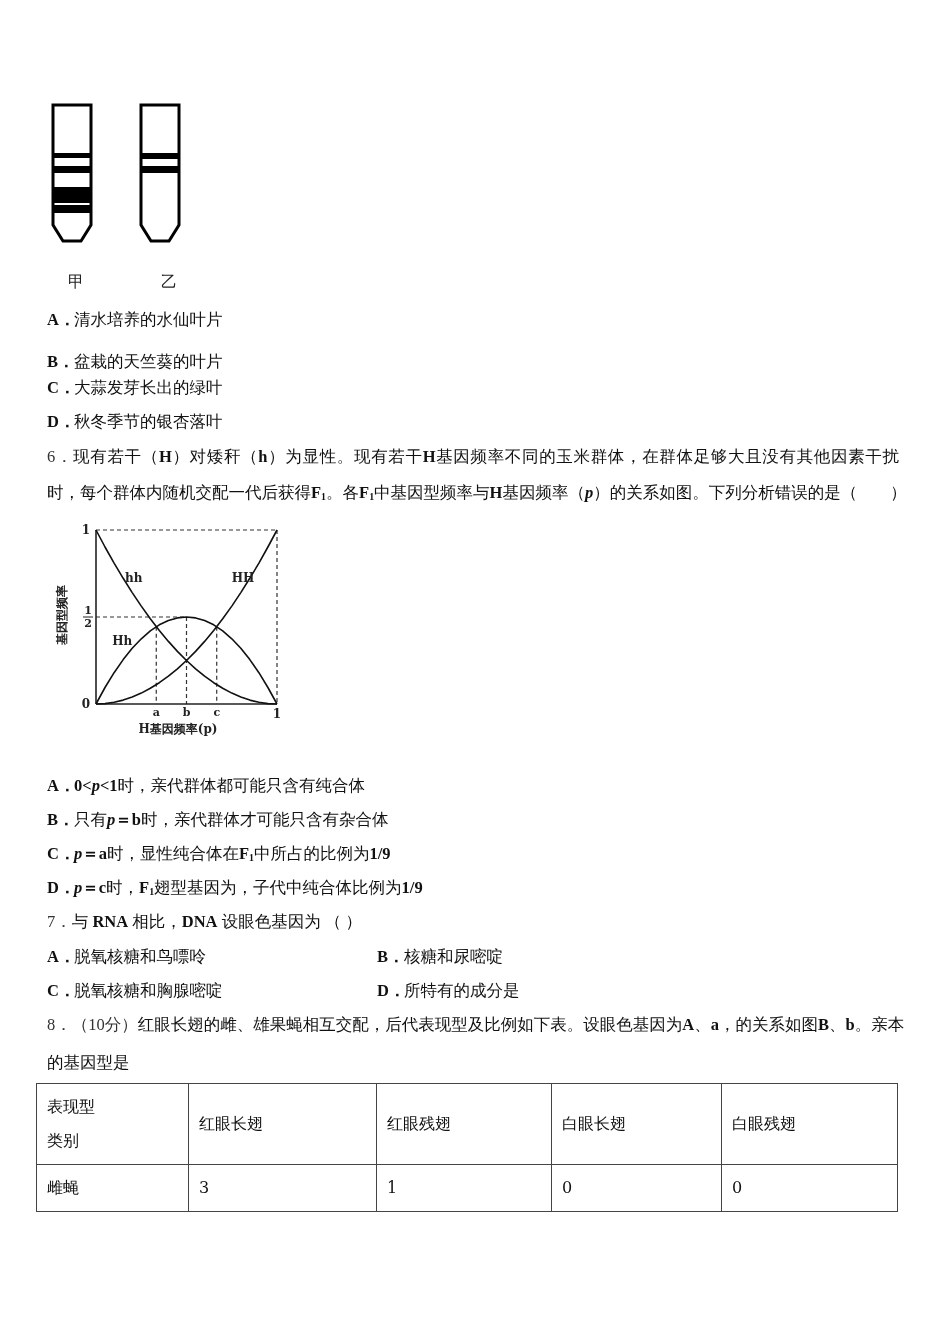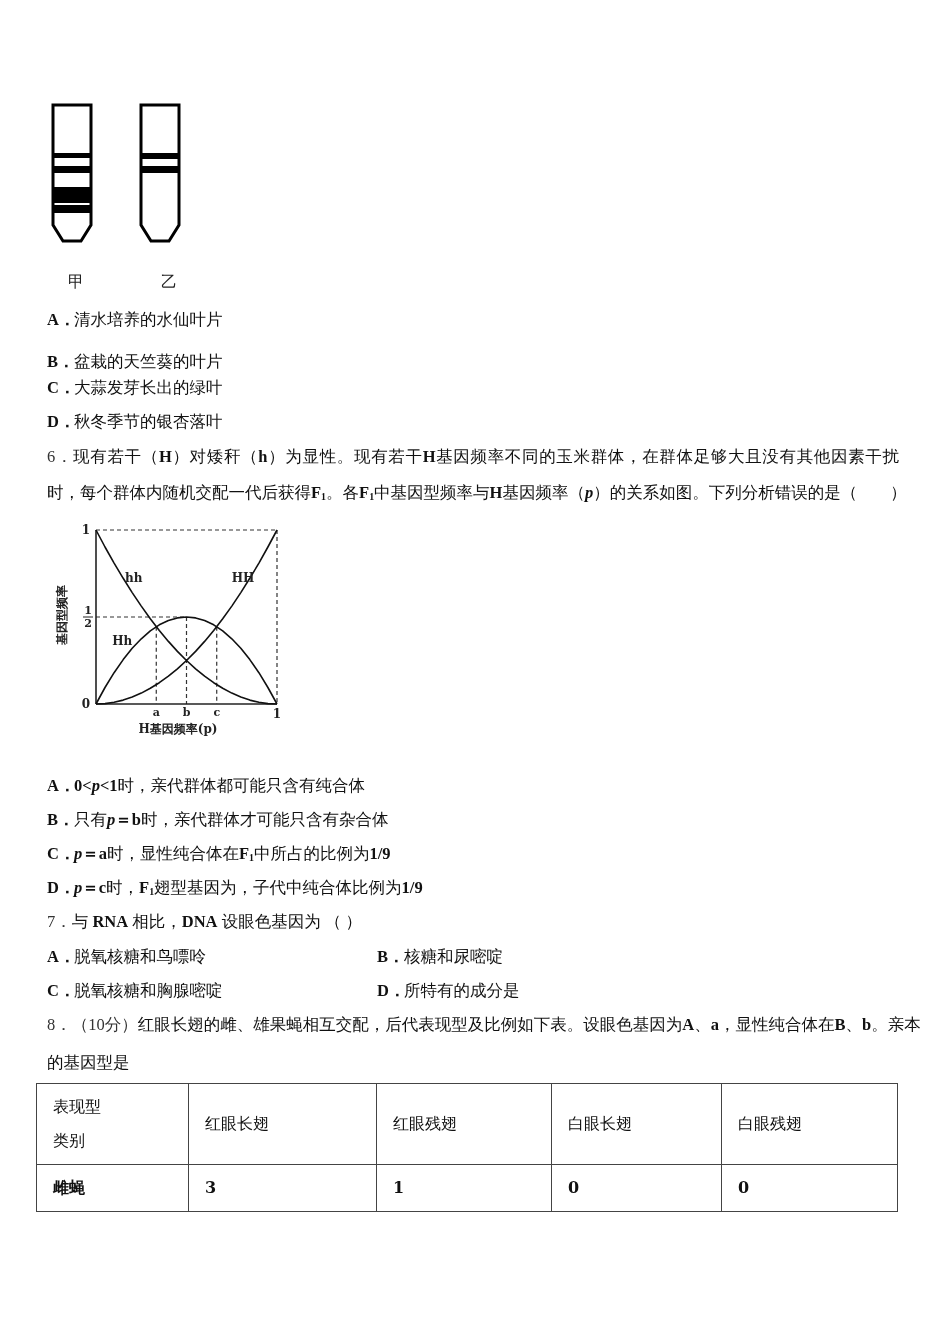--- a/index.html
+++ b/index.html
@@ -46,26 +46,26 @@
 
     
     #pheno-table {
       position: absolute; left: 36px; top: 1083px;
       border-collapse: collapse; table-layout: fixed;
       width: 861px;
       font-size: 16px;
     }
     #pheno-table td {
       border: 1.5px solid #444;
-      padding: 0 16px;
+      padding: 0 10px;
       vertical-align: middle;
       line-height: 34px;
     }
     #pheno-table tr.hdr td { height: 80px; }
-    #pheno-table tr.row td { height: 46px; font-weight: bold; }
+    #pheno-table tr.row td { height: 46px; font-weight: normal; }
     #pheno-table .stack { line-height: 34px; }
   </style>
 </head>
 <body>
 
 <div id="tube-fig" class="abs">
   <svg id="tube-svg" width="250" height="300">
       <g>
         <rect x="53" y="153" width="38" height="5" fill="#000"></rect>
         <rect x="53" y="166" width="38" height="7" fill="#000"></rect>
@@ -155,21 +155,21 @@
 <div class="line" style="top:912px"><span class="seg-num">7．</span><span>与 </span><span class="seg-b">RNA</span><span> 相比，</span><span class="seg-b">DNA</span><span> 设眼色基因为 （ ）</span></div>
 <div class="line" style="top:947px; width:860px">
   <span class="key">A．</span><span>脱氧核糖和鸟嘌呤</span>
   <span class="col2"><span class="key">B．</span><span>核糖和尿嘧啶</span></span>
 </div>
 <div class="line" style="top:981px; width:860px">
   <span class="key">C．</span><span>脱氧核糖和胸腺嘧啶</span>
   <span class="col2"><span class="key">D．</span><span>所特有的成分是</span></span>
 </div>
 
-<div class="line justify" style="top:1015px; width:856px"><span class="seg-num">8．</span><span class="seg-num">（10分）</span><span>红眼长翅的雌、雄果蝇相互交配，后代表现型及比例如下表。设眼色基因为</span><span class="seg-b">A</span><span>、</span><span class="seg-b">a</span><span>，显性纯合体在</span><span class="seg-b">B</span><span>、</span><span class="seg-b">b</span><span>。亲本</span></div>
+<div class="line justify" style="top:1015px; width:856px"><span class="seg-num">8．</span><span class="seg-num">（10分）</span><span>红眼长翅的雌、雄果蝇相互交配，后代表现型及比例如下表。设眼色基因为</span><span class="seg-b">A</span><span>、</span><span class="seg-b">a</span><span>，的关系如图</span><span class="seg-b">B</span><span>、</span><span class="seg-b">b</span><span>。亲本</span></div>
 <div class="line" style="top:1053px"><span>的基因型是</span></div>
 
 <table id="pheno-table">
   <colgroup>
     <col style="width:152px">
       <col style="width:188px">
       <col style="width:175px">
       <col style="width:170px">
       <col style="width:176px">
   </colgroup>

